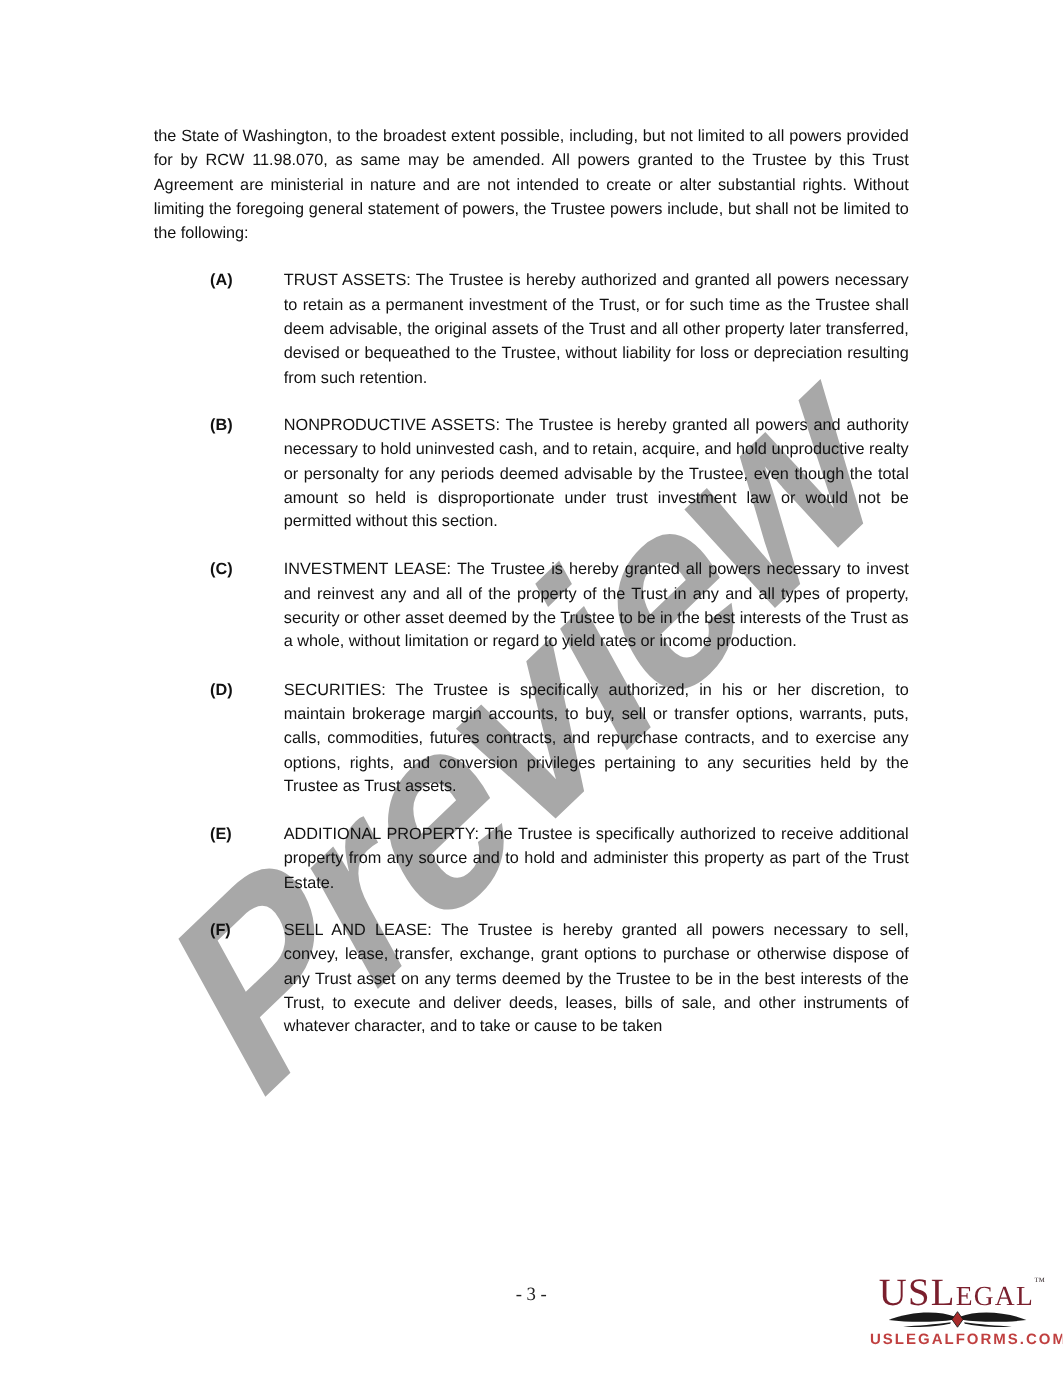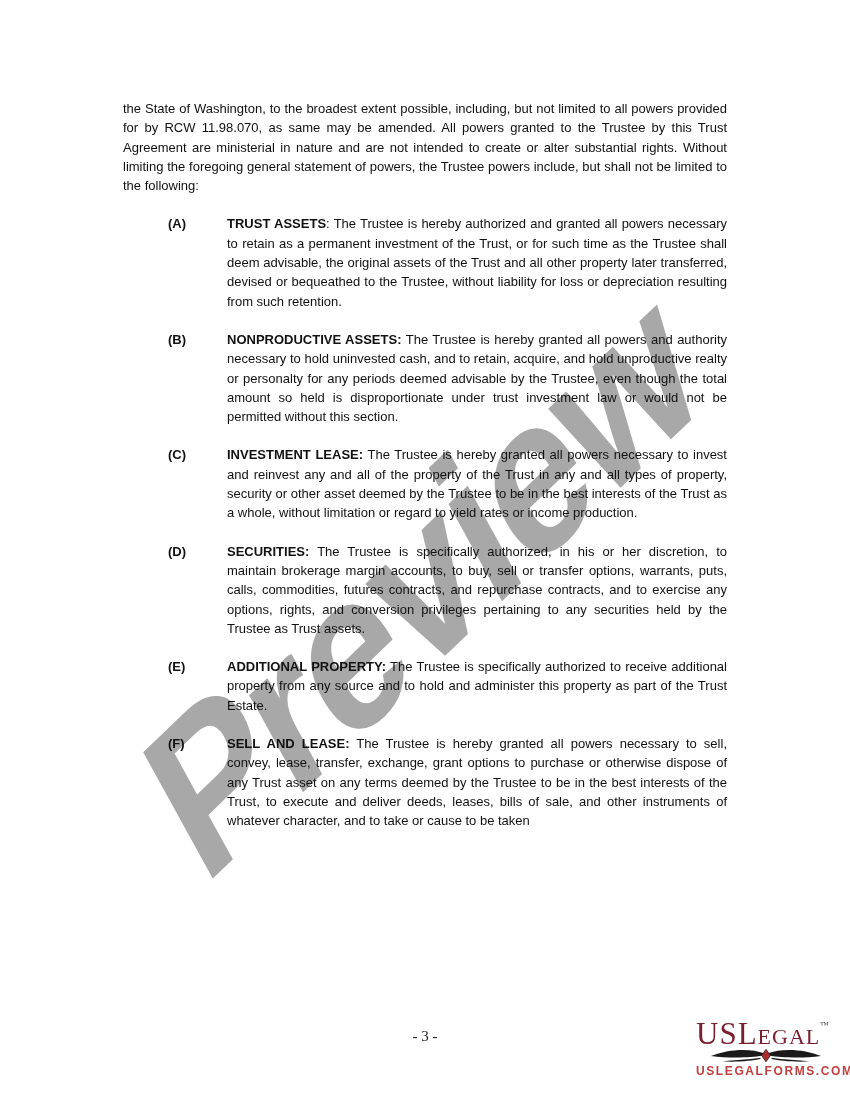--- a/index.html
+++ b/index.html
@@ -42,39 +42,39 @@
   .item { display: flex; margin: 0 0 19px 0; }
   .item:last-child { margin-bottom: 0; }
   .item-label {
     width: 104px;
     padding-left: 45px;
     flex: 0 0 104px;
     font-weight: bold;
     text-align: left;
   }
   .item-body { flex: 1 1 auto; }
-  .item-body b { font-weight: bold; }
+  .item-body b { font-weight: normal; }
   
   .page-number {
     position: absolute;
     left: 123px;
     top: 1028px;
     width: 604px;
     text-align: center;
     font-family: "Liberation Serif", serif;
     font-size: 15px;
     color: #222;
     z-index: 1;
   }
   .logo {
     position: absolute;
     right: 14px;
     top: 1018px;
     width: 140px;
-    text-align: left;
+    text-align: right;
     z-index: 1;
     line-height: 1;
   }
   .logo-brand {
     font-family: "Liberation Serif", serif;
     font-variant: small-caps;
     font-size: 31px;
     letter-spacing: 1px;
     color: #7a1f2d;
     white-space: nowrap;

